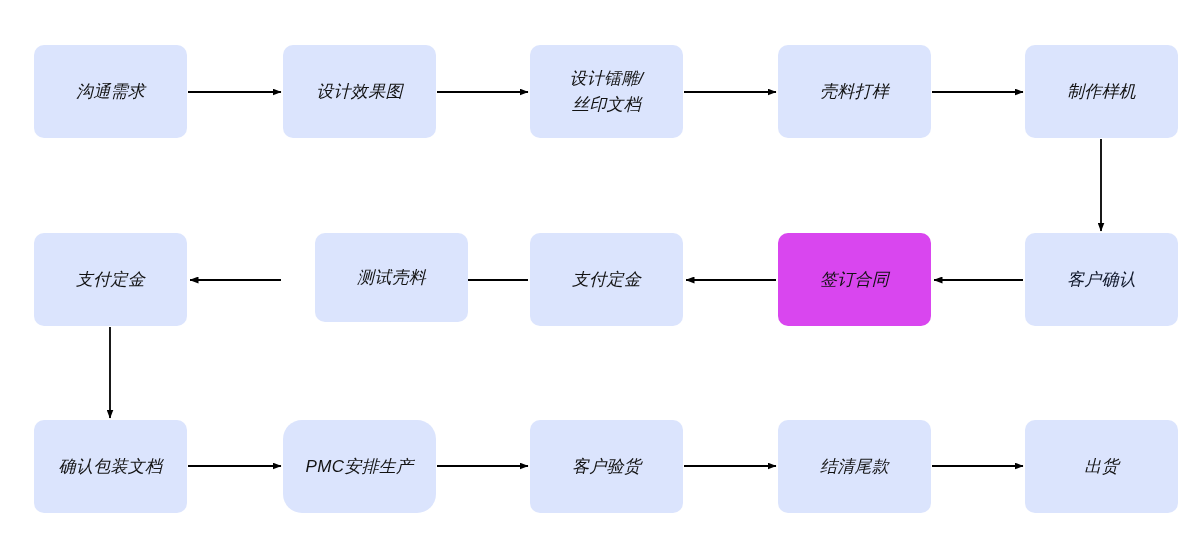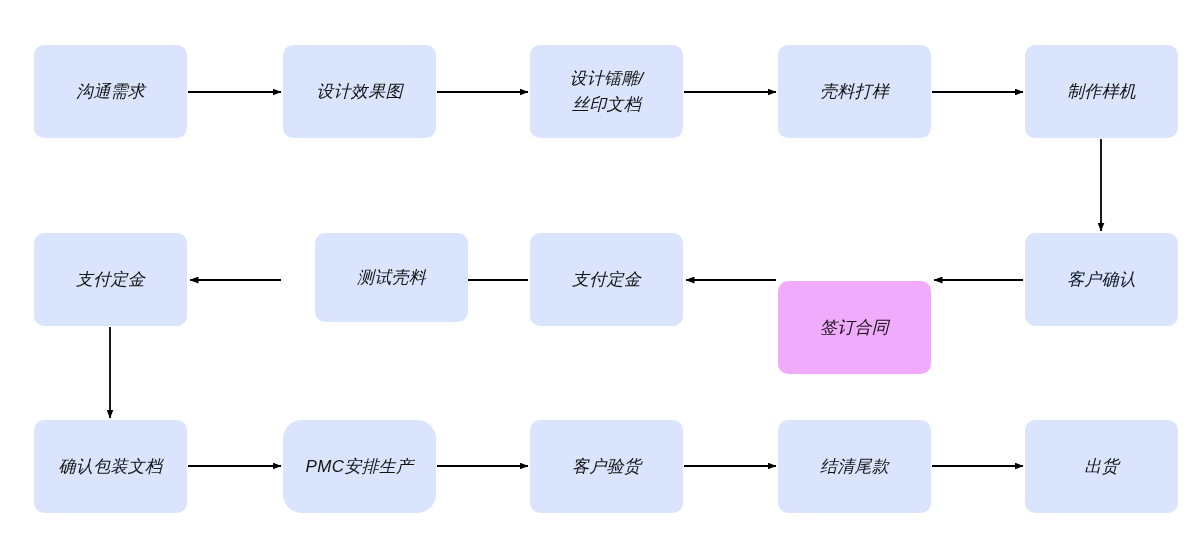--- a/index.html
+++ b/index.html
@@ -74,21 +74,21 @@
       </g>
   </svg>
   <div id="node-layer">
       <div class="node" style="left: 34px; top: 45px; width: 153px; height: 93px; background: rgb(219, 228, 253); color: rgb(18, 18, 18); border-radius: 10px;"><span>沟通需求</span></div>
       <div class="node" style="left: 283px; top: 45px; width: 153px; height: 93px; background: rgb(219, 228, 253); color: rgb(18, 18, 18); border-radius: 10px;"><span>设计效果图</span></div>
       <div class="node" style="left: 530px; top: 45px; width: 153px; height: 93px; background: rgb(219, 228, 253); color: rgb(18, 18, 18); border-radius: 10px;"><span>设计镭雕/
 丝印文档</span></div>
       <div class="node" style="left: 778px; top: 45px; width: 153px; height: 93px; background: rgb(219, 228, 253); color: rgb(18, 18, 18); border-radius: 10px;"><span>壳料打样</span></div>
       <div class="node" style="left: 1025px; top: 45px; width: 153px; height: 93px; background: rgb(219, 228, 253); color: rgb(18, 18, 18); border-radius: 10px;"><span>制作样机</span></div>
       <div class="node" style="left: 1025px; top: 233px; width: 153px; height: 93px; background: rgb(219, 228, 253); color: #0f172a; border-radius: 10px;"><span>客户确认</span></div>
-      <div class="node" style="left: 778px; top: 233px; width: 153px; height: 93px; background: #f0abfc; color: rgb(18, 18, 18); border-radius: 10px; margin-top: 48px;"><span>签订合同</span></div>
+      <div class="node" style="left: 778px; top: 233px; width: 153px; height: 93px; background: #d946ef; color: rgb(18, 18, 18); border-radius: 10px;"><span>签订合同</span></div>
       <div class="node" style="left: 530px; top: 233px; width: 153px; height: 93px; background: rgb(219, 228, 253); color: rgb(18, 18, 18); border-radius: 10px;"><span>支付定金</span></div>
       <div class="node" style="left: 283px; top: 233px; width: 153px; height: 89px; background: rgb(219, 228, 253); color: rgb(18, 18, 18); border-radius: 10px; margin-left: 32px;"><span>测试壳料</span></div>
       <div class="node" style="left: 34px; top: 233px; width: 153px; height: 93px; background: rgb(219, 228, 253); color: rgb(18, 18, 18); border-radius: 10px;"><span>支付定金</span></div>
       <div class="node" style="left: 34px; top: 420px; width: 153px; height: 93px; background: rgb(219, 228, 253); color: rgb(18, 18, 18); border-radius: 10px; text-align: right;"><span>确认包装文档</span></div>
       <div class="node" style="left: 283px; top: 420px; width: 153px; height: 93px; background: rgb(219, 228, 253); color: rgb(18, 18, 18); border-radius: 19px;"><span>PMC安排生产</span></div>
       <div class="node" style="left: 530px; top: 420px; width: 153px; height: 93px; background: rgb(219, 228, 253); color: rgb(18, 18, 18); border-radius: 10px;"><span>客户验货</span></div>
       <div class="node" style="left: 778px; top: 420px; width: 153px; height: 93px; background: rgb(219, 228, 253); color: rgb(18, 18, 18); border-radius: 10px;"><span>结清尾款</span></div>
       <div class="node" style="left: 1025px; top: 420px; width: 153px; height: 93px; background: rgb(219, 228, 253); color: rgb(18, 18, 18); border-radius: 10px;"><span>出货</span></div>
     </div>
 </div>

